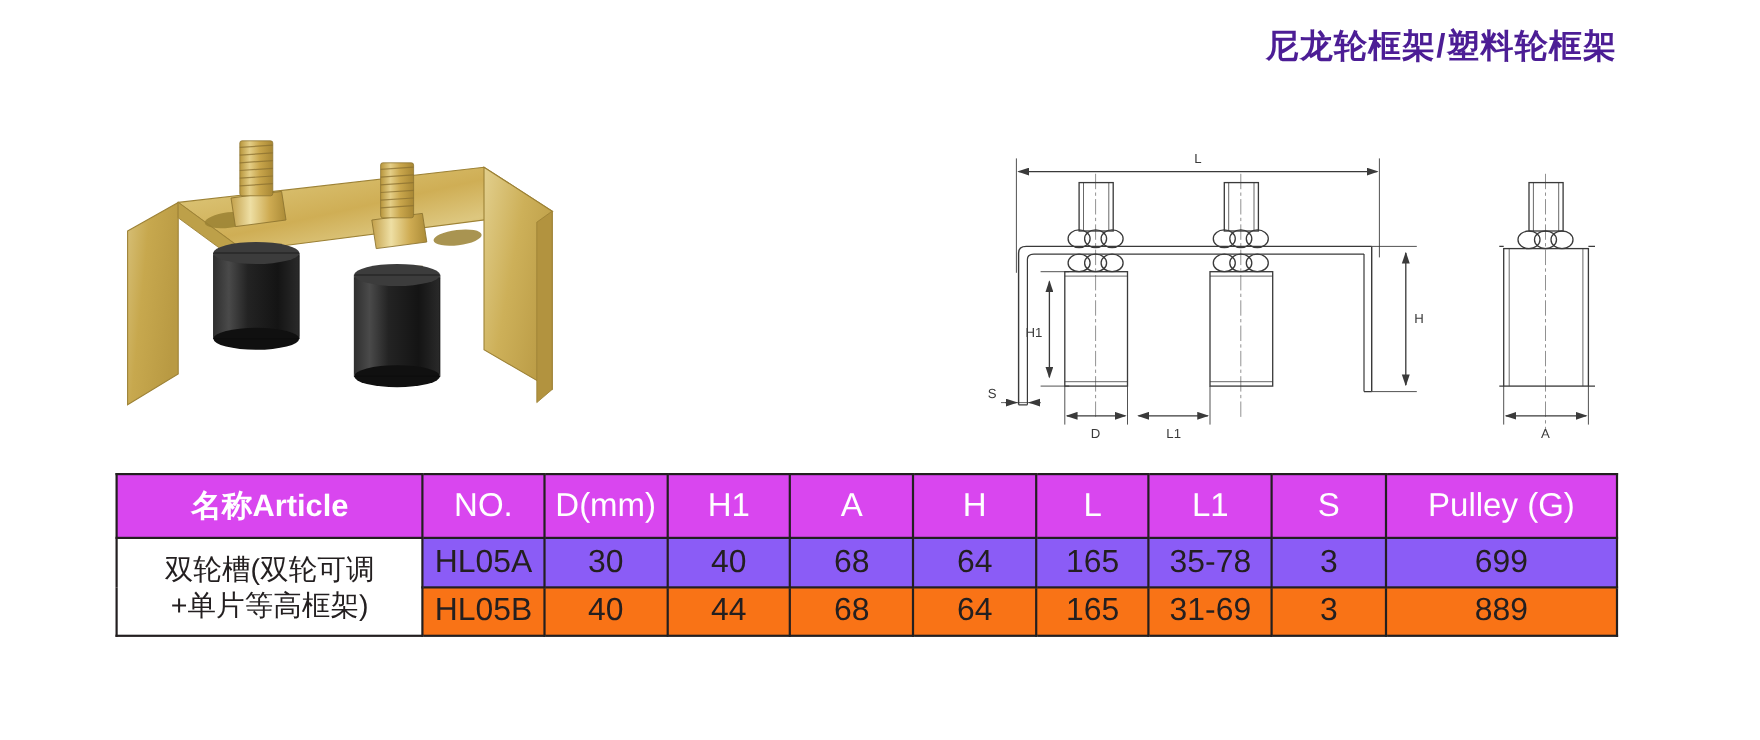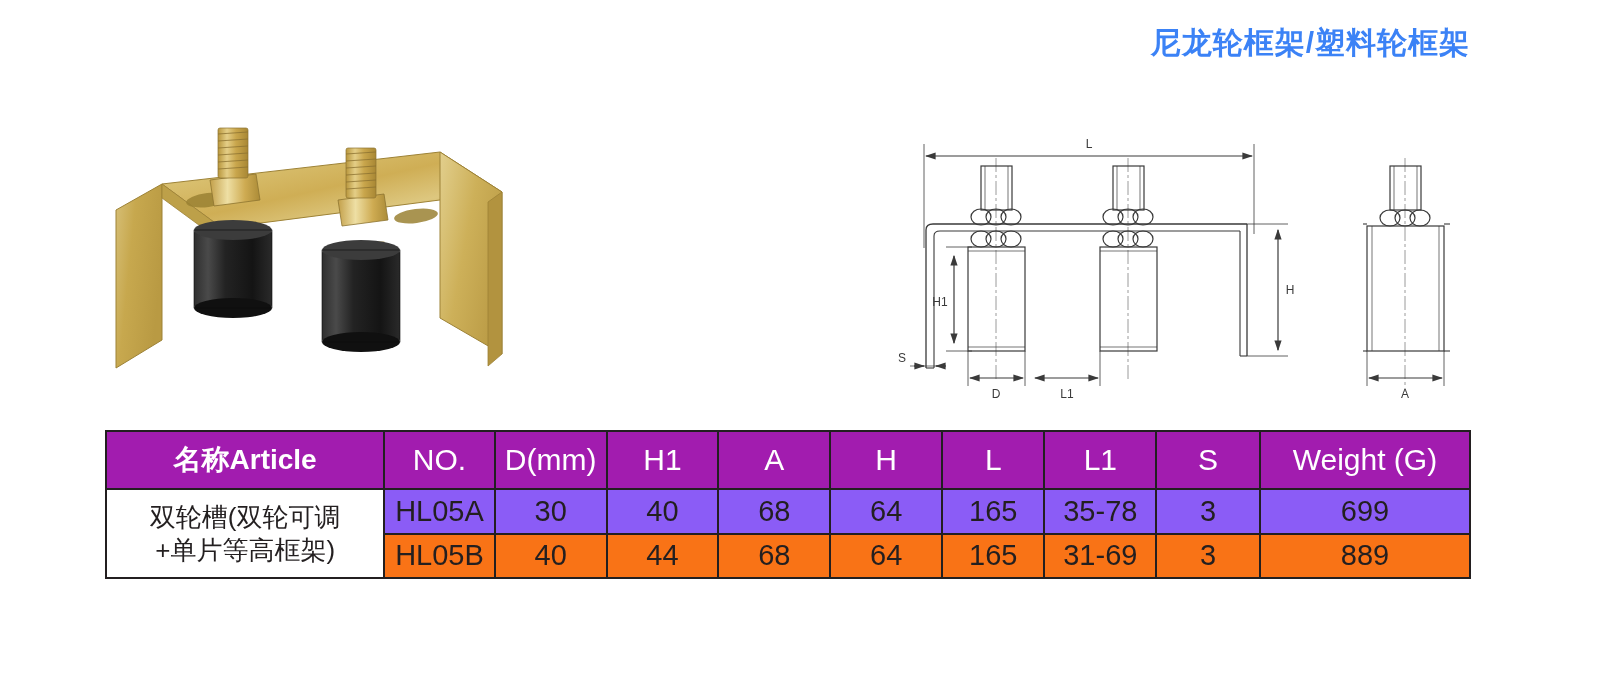--- a/index.html
+++ b/index.html
@@ -19,21 +19,21 @@
   #title-block {
     position: absolute;
     right: 130px;
     top: 26px;
     text-align: right;
     line-height: 1.1;
   }
   #title-cn {
     font-size: 30px;
     font-weight: bold;
-    color: #3b82f6;
+    color: #4c1d95;
     letter-spacing: 1px;
     white-space: nowrap;
   }
   #title-en {
     font-size: 30px;
     color: #ea8537;
     white-space: nowrap;
     margin-top: 6px;
   }
 
@@ -69,21 +69,21 @@
     border: 2px solid #231f20;
   }
   table.spec th,
   table.spec td {
     border: 2px solid #231f20;
     text-align: center;
     vertical-align: middle;
     padding: 0;
   }
   table.spec thead th {
-    background: #a21caf;
+    background: #d946ef;
     color: #ffffff;
     height: 56px;
     font-weight: normal;
     font-size: 30px;
   }
   table.spec thead th.article-head {
     font-size: 28px;
     font-weight: bold;
   }
   table.spec tbody td {
@@ -321,21 +321,21 @@
       <tr>
         <th class="article-head">名称Article</th>
         <th>NO.</th>
         <th>D(mm)</th>
         <th>H1</th>
         <th>A</th>
         <th>H</th>
         <th>L</th>
         <th>L1</th>
         <th>S</th>
-        <th>Weight (G)</th>
+        <th>Pulley (G)</th>
       </tr>
     </thead>
     <tbody>
       <tr class="row-shaded">
         <td class="article-cell" rowspan="2">
           <div class="nowrap">双轮槽(双轮可调</div>
           <div class="nowrap">+单片等高框架)</div>
         </td>
         <td>HL05A</td>
         <td>30</td>

